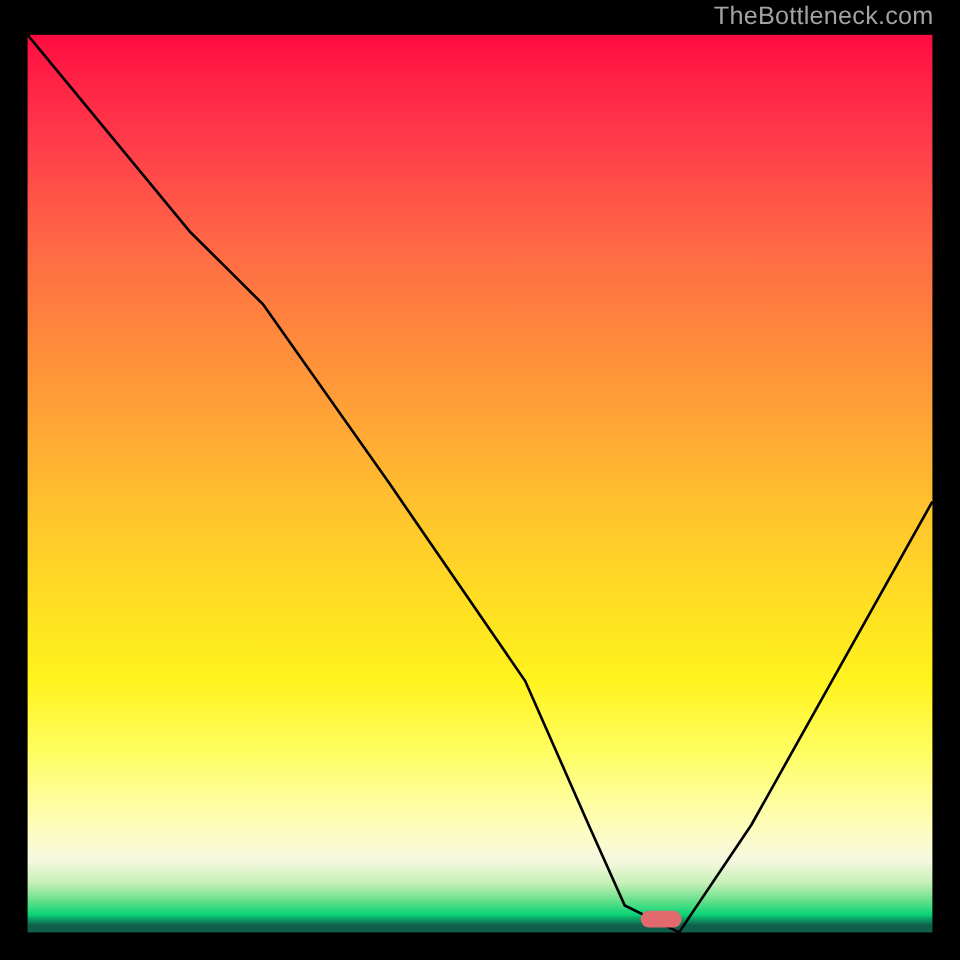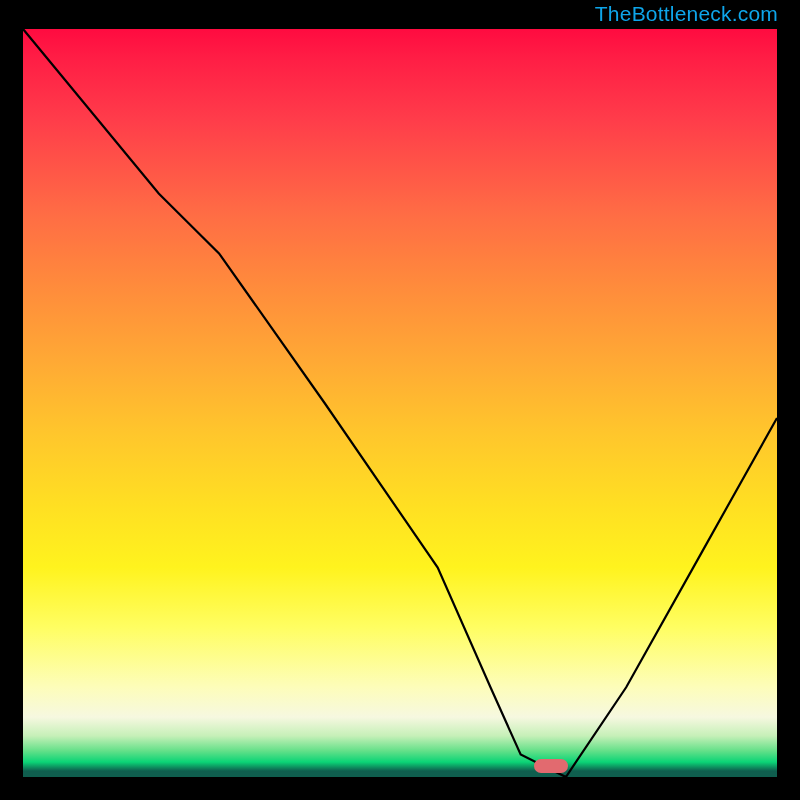--- a/index.html
+++ b/index.html
@@ -8,21 +8,21 @@
     height: 800px;
     background: #000;
     font-family: Arial, Helvetica, sans-serif;
     position: relative;
     overflow: hidden;
   }
   .attribution {
     position: absolute;
     top: 2px;
     right: 22px;
-    color: #0ea5e9;
+    color: #a3a3a3;
     font-size: 21px;
     font-weight: 400;
     letter-spacing: 0.2px;
   }
   .plot-frame {
     position: absolute;
     left: 20px;
     top: 26px;
     right: 20px;
     bottom: 20px;

